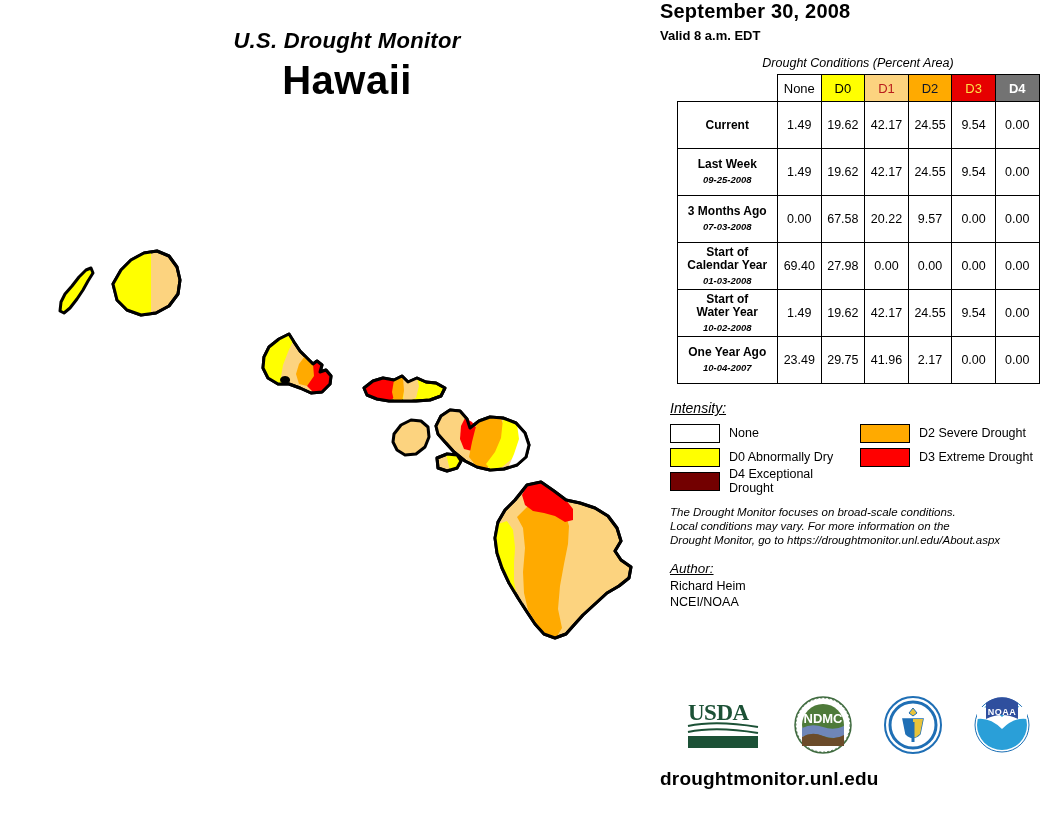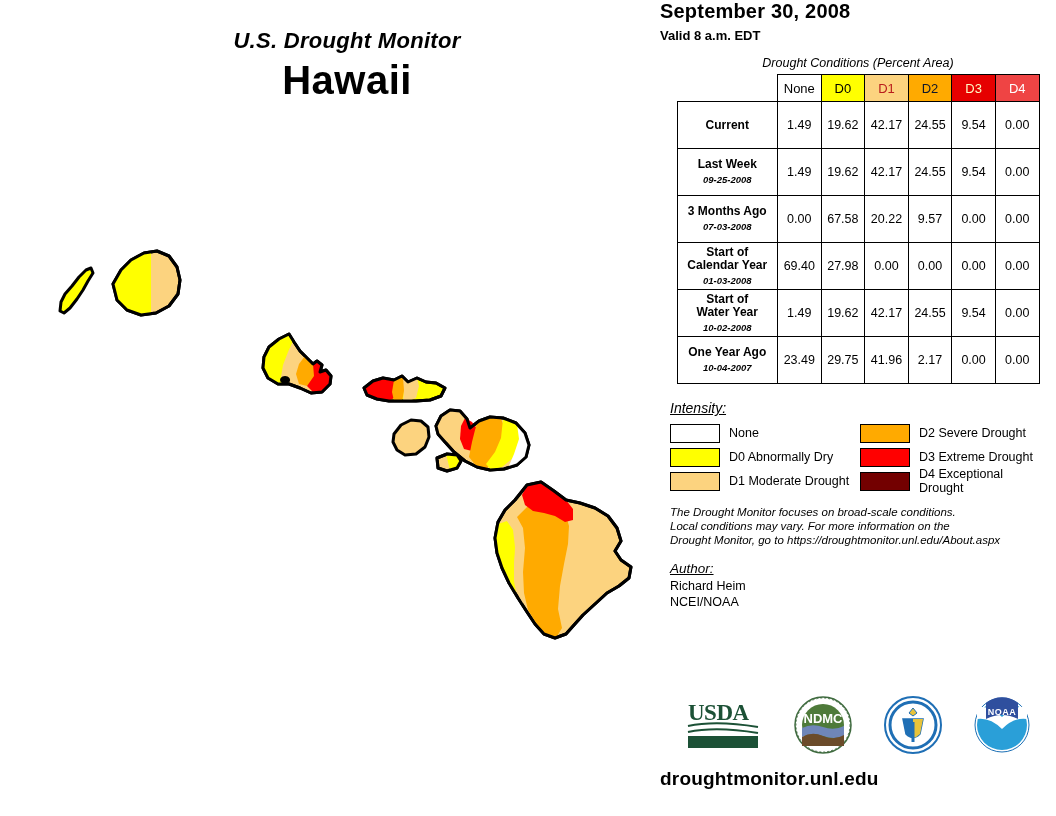--- a/index.html
+++ b/index.html
@@ -140,22 +140,22 @@
 
   <div id="dm-table-wrap">
     <table class="dm">
       <thead>
         <tr>
           <th class="corner"></th>
         <th style="background: rgb(255, 255, 255); color: rgb(0, 0, 0);">None</th>
             <th style="background: rgb(255, 255, 0); color: rgb(0, 0, 0);">D0</th>
             <th style="background: rgb(252, 211, 127); color: #b91c1c;">D1</th>
             <th style="background: rgb(255, 170, 0); color: #0f172a;">D2</th>
-            <th style="background: rgb(230, 0, 0); color: #fef9c3;">D3</th>
-            <th style="background: #ef4444; color: rgb(255, 255, 255);">D4</th>
+            <th style="background: rgb(230, 0, 0); color: #fde047;">D3</th>
+            <th style="background: #737373; color: rgb(255, 255, 255); font-weight: bold;">D4</th>
           </tr>
       </thead>
       <tbody>
           <tr>
             <td class="rowlab"><span>Current</span></td>
             <td class="val">1.49</td>
             <td class="val">19.62</td>
             <td class="val">42.17</td>
             <td class="val">24.55</td>
             <td class="val">9.54</td>
@@ -220,24 +220,20 @@
         <span class="sw" style="background: rgb(255, 170, 0);"></span>
         <span class="leglab">D2 Severe Drought</span>
       </div>
       <div class="leg">
         <span class="sw" style="background: rgb(255, 255, 0);"></span>
         <span class="leglab">D0 Abnormally Dry</span>
       </div>
       <div class="leg">
         <span class="sw" style="background: rgb(255, 0, 0);"></span>
         <span class="leglab">D3 Extreme Drought</span>
-      </div>
-      <div class="leg">
-        <span class="sw" style="background: rgb(252, 211, 127);"></span>
-        <span class="leglab">D1 Moderate Drought</span>
       </div>
       <div class="leg">
         <span class="sw" style="background: rgb(115, 0, 0);"></span>
         <span class="leglab">D4 Exceptional Drought</span>
       </div>
     </div>
 
   <div id="notes">
     <div>The Drought Monitor focuses on broad-scale conditions.</div>
     <div>Local conditions may vary. For more information on the</div>

